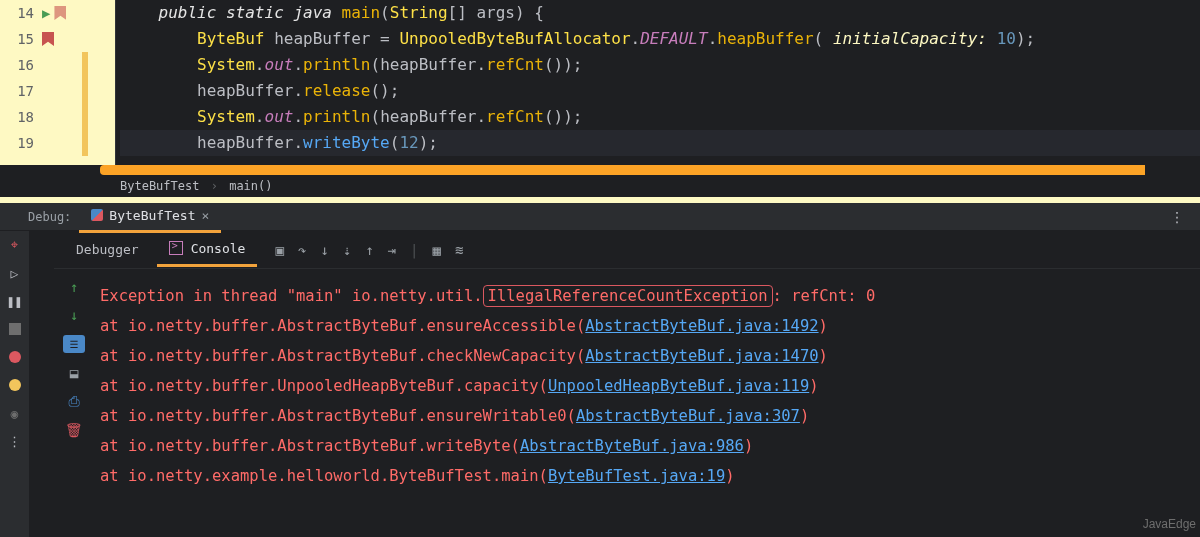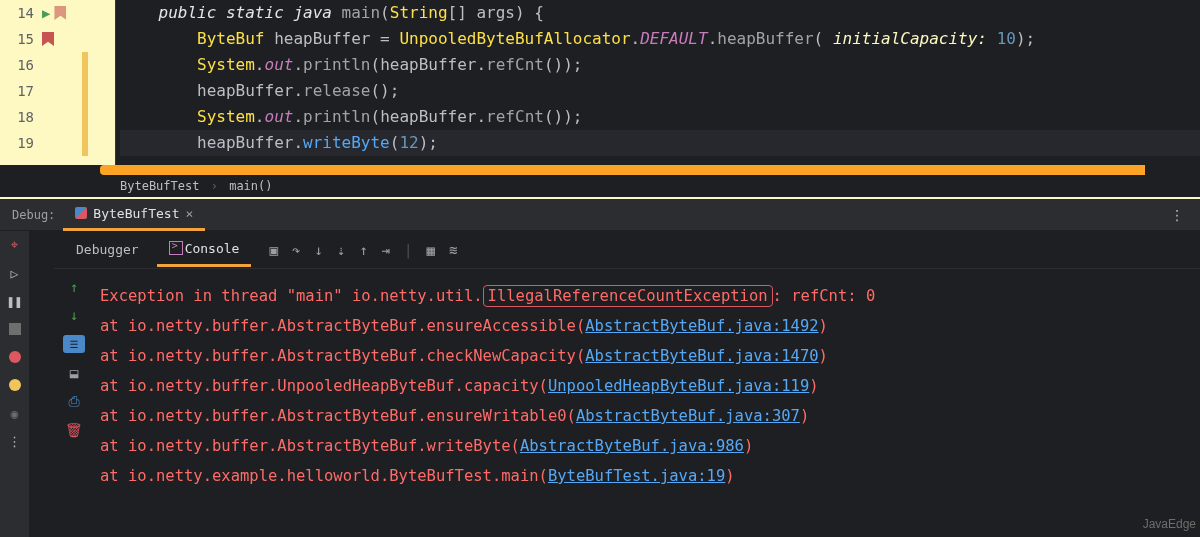--- a/index.html
+++ b/index.html
@@ -74,21 +74,21 @@
       height: 26px;
       line-height: 26px;
       white-space: pre;
       font-size: 16px;
     }
     .line19-bg {
       background: #26282e;
     }
     .kw { color: #e5e5e5; font-style: italic; }
     .type { color: #fde047; }
-    .mname { color: #a3a3a3; }
+    .mname { color: #eab308; }
     .mname-b { color: #56a8f5; }
     .ident { color: #bcbec4; }
     .static-f { color: #c77dbb; font-style: italic; }
     .paren { color: #bcbec4; }
     .num { color: #6897bb; }
     .comment { color: #fef9c3; font-style: italic; }
     .field { color: #c77dbb; font-style: italic; }
 
     .scroll-bar {
       height: 10px;
@@ -102,23 +102,23 @@
       font-size: 12px;
       padding-left: 118px;
       line-height: 22px;
     }
     .breadcrumb span { padding: 0 2px; }
     .debug-header {
       height: 34px;
       display: flex;
       align-items: center;
       background: #2b2d30;
-      border-top: 2px solid #fef9c3;
+      border-top: 6px solid #fef9c3;
       border-bottom: 1px solid #1e1f22;
-      padding-left: 4px;
+      padding-left: 20px;
     }
     .debug-label {
       color: #9aa0a6;
       font-size: 12px;
       padding: 0 8px;
     }
     .debug-tab {
       display: flex;
       align-items: center;
       gap: 6px;
@@ -176,21 +176,21 @@
     }
     .debugger-tab {
       padding: 8px 12px;
       color: #bcbec4;
       font-size: 13px;
       cursor: pointer;
     }
     .console-tab {
       display:flex;
       align-items:center;
-      gap:2px;
+      gap:8px;
       padding: 8px 12px;
       border-bottom: 3px solid #f2a33c;
       color: #dfe1e5;
       font-size: 13px;
       background: #1e1f22;
     }
     .console-icon {
       width: 14px; height: 14px;
       border: 1px solid #c77dbb;
       position: relative;

